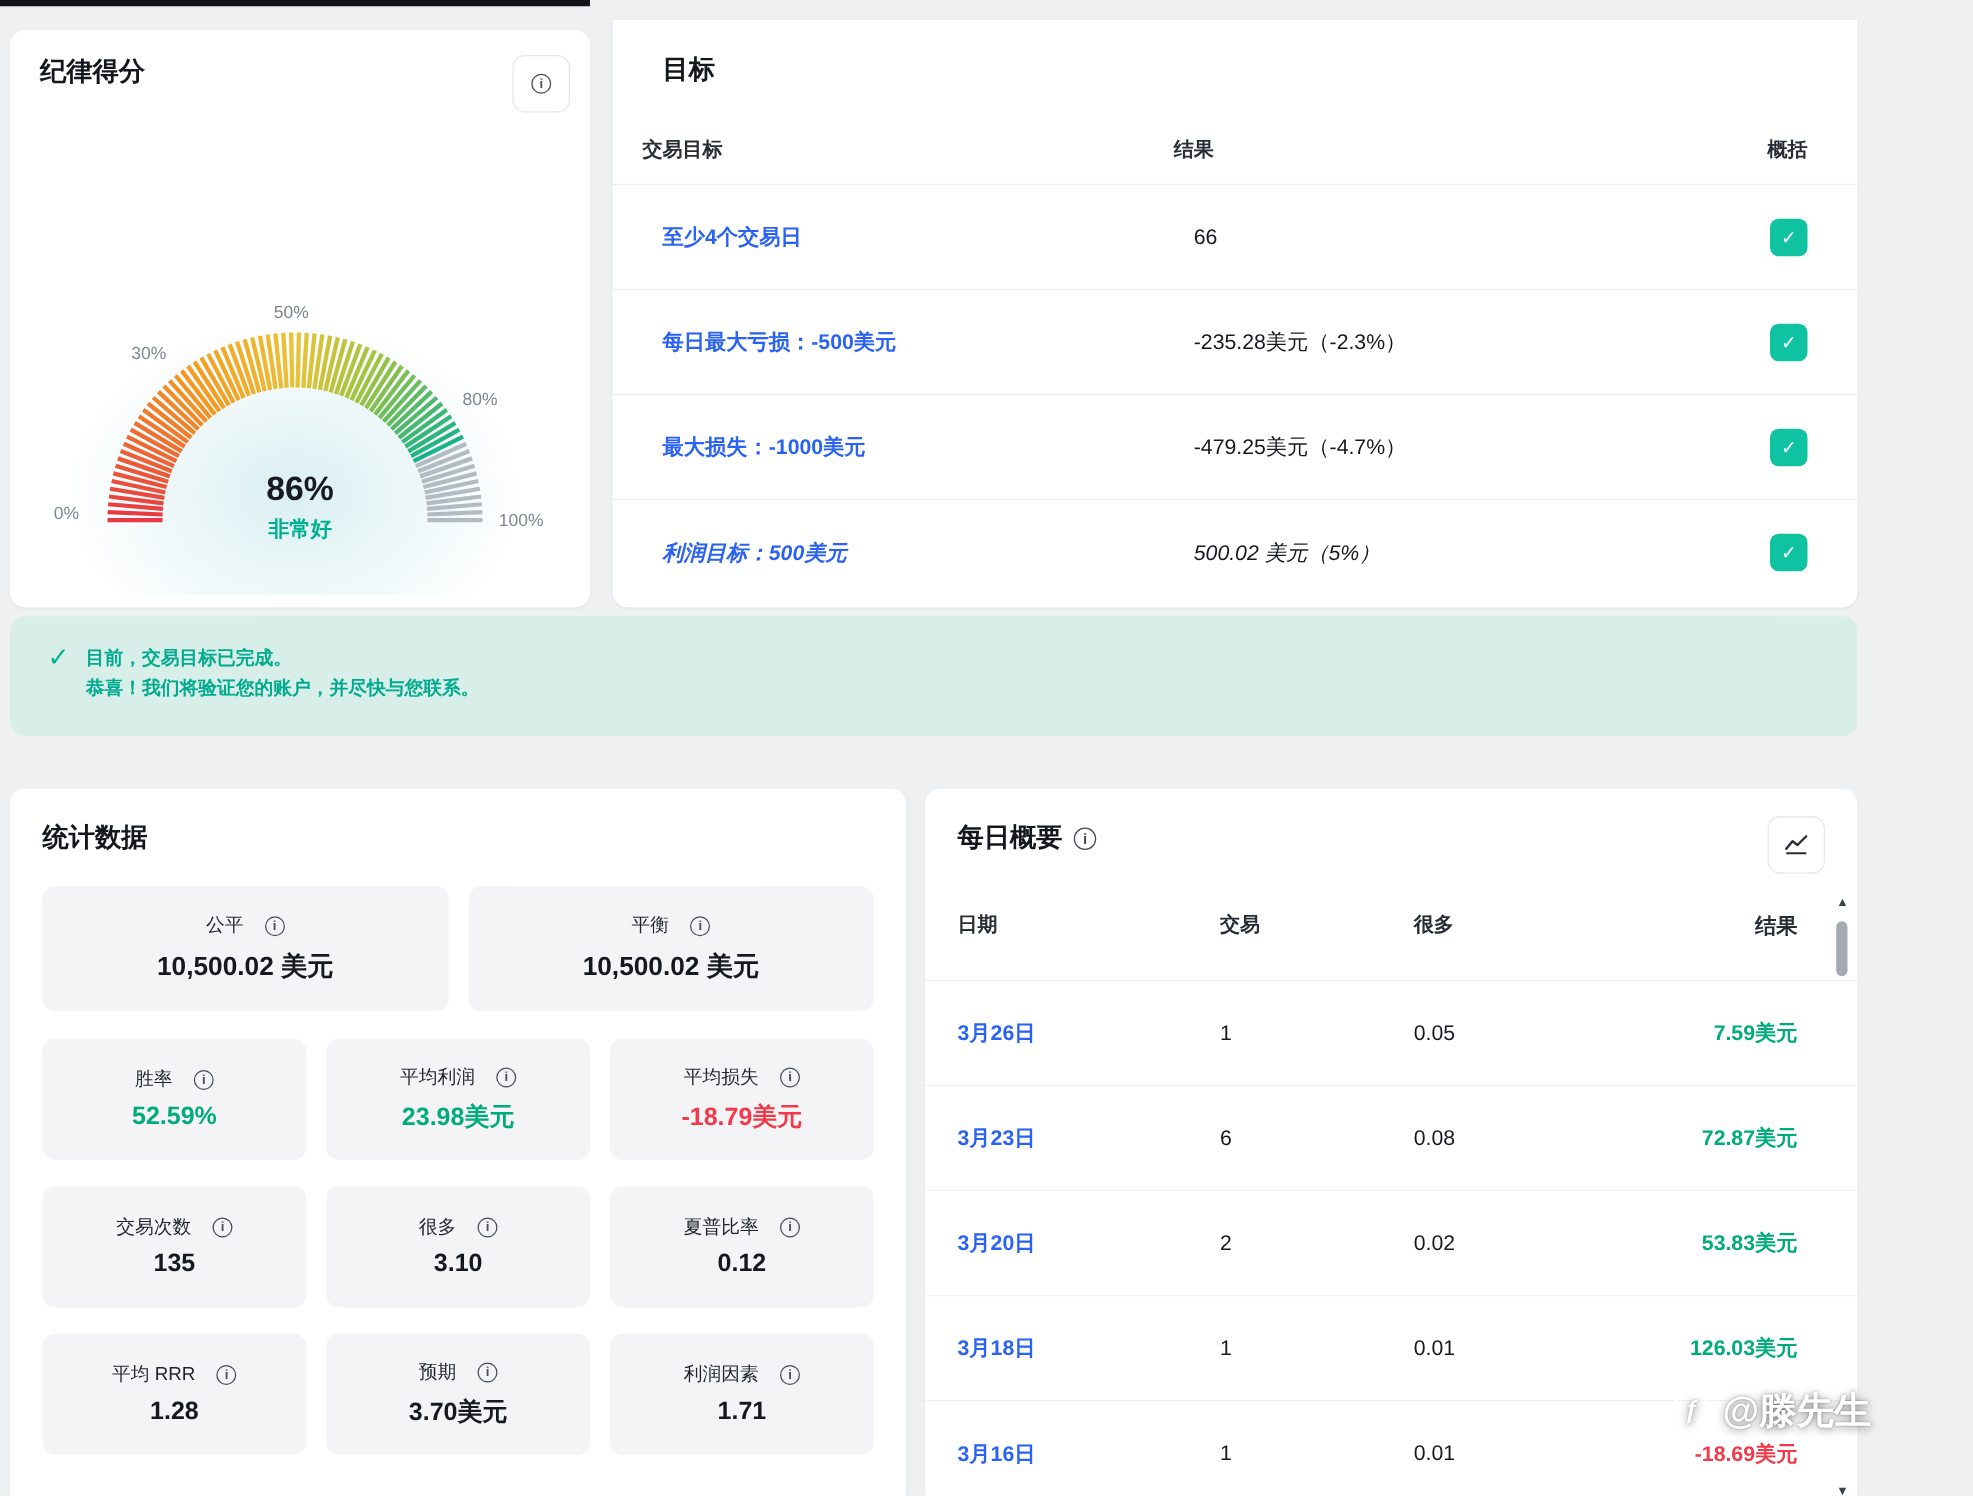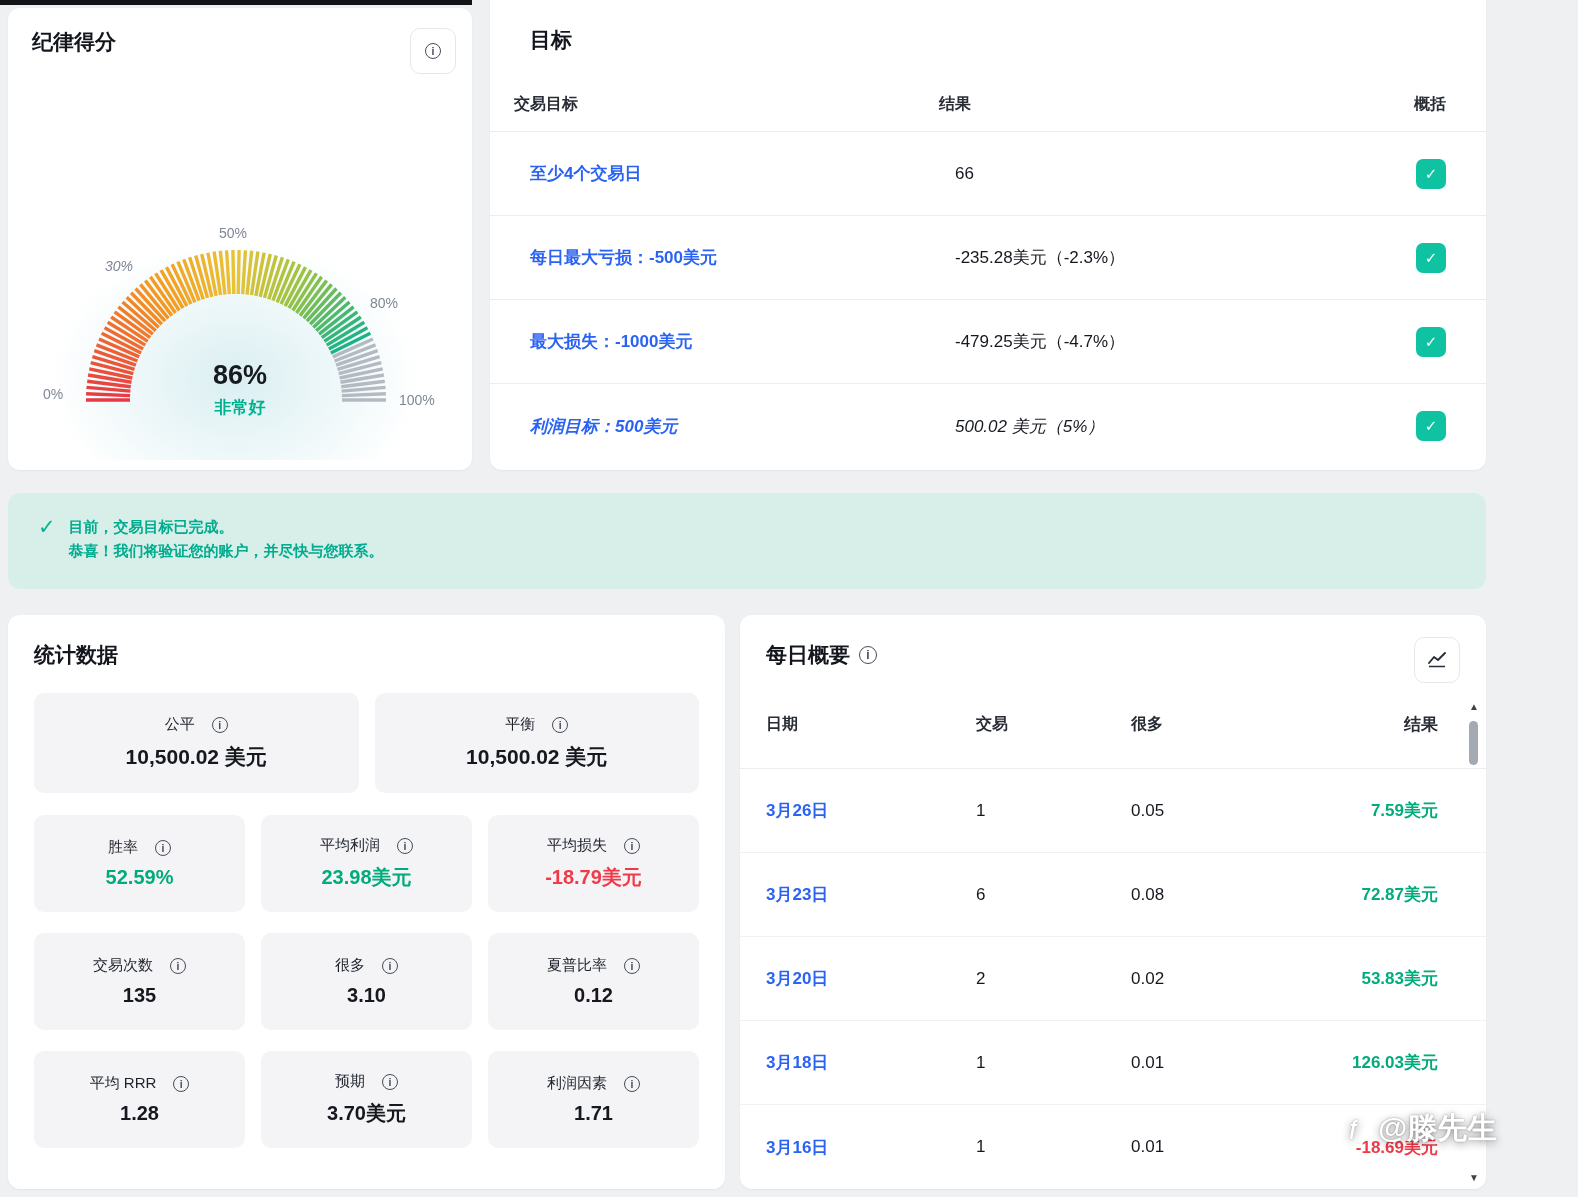--- a/index.html
+++ b/index.html
@@ -1,36 +1,36 @@
 <!DOCTYPE html>
 <html><head>
 <meta charset="utf-8">
 <style>
   *{margin:0;padding:0;box-sizing:border-box;}
   body{background:#eef0f2;font-family:"Liberation Sans","DejaVu Sans",sans-serif;color:#15181e;}
   .page{position:relative;width:1578px;height:1197px;background:#eef0f2;overflow:hidden;}
   .top-strip{position:absolute;left:0;top:0;width:472px;height:5px;background:#121316;}
-  .card{position:absolute;background:#fff;border-radius:12px;box-shadow:0 1px 2px rgba(20,24,33,.05);}
+  .card{position:absolute;background:#fff;border-radius:12px;box-shadow:0 1px 2px rgba(20,24,33,.05);margin-top:16px;}
   .card-title{font-size:21px;font-weight:700;color:#13161c;line-height:28px;}
 
   
   .discipline-card{left:8px;top:8px;width:464px;height:462px;}
   .d-head{display:flex;justify-content:space-between;align-items:flex-start;padding:20px 16px 0 24px;}
   .icon-btn{width:46px;height:46px;border:1px solid #e5e7ea;border-radius:10px;background:#fff;display:flex;align-items:center;justify-content:center;cursor:pointer;}
   .legend{display:flex;gap:22px;padding:16px 0 0 24px;}
   .legend-item{display:flex;align-items:center;gap:7px;font-size:15px;color:#333a45;}
   .dot{width:9px;height:9px;border-radius:50%;}
   .dot-red{background:#ef3340;}
   .dot-orange{background:#f6a21c;}
   .dot-teal{background:#00c3a2;}
   .gauge-wrap{position:absolute;left:0;top:140px;width:464px;height:312px;
     background:radial-gradient(55% 62% at 49% 74%, rgba(193,228,233,.6), rgba(255,255,255,0) 72%);}
   .gauge-label{position:absolute;font-size:14px;color:#7e8794;}
   .gl-0{left:35px;top:238px;}
-  .gl-30{left:97px;top:110px;font-style:italic;}
+  .gl-30{left:97px;top:110px;}
   .gl-50{left:211px;top:77px;}
   .gl-80{left:362px;top:147px;}
   .gl-100{left:391px;top:244px;}
   .gauge-value{position:absolute;left:0;right:0;top:212px;text-align:center;font-size:27px;font-weight:700;color:#171a20;}
   .gauge-status{position:absolute;left:0;right:0;top:248px;text-align:center;font-size:17px;font-weight:700;color:#00b18f;}
 
   
   .goals-card{left:490px;top:0;width:996px;height:470px;border-radius:0 0 12px 12px;}
   .goals-card .card-title{padding:26px 40px 0 40px;}
   .g-row{display:grid;grid-template-columns:425px 1fr 80px;align-items:center;padding:0 40px;border-bottom:1px solid #ededf0;}

